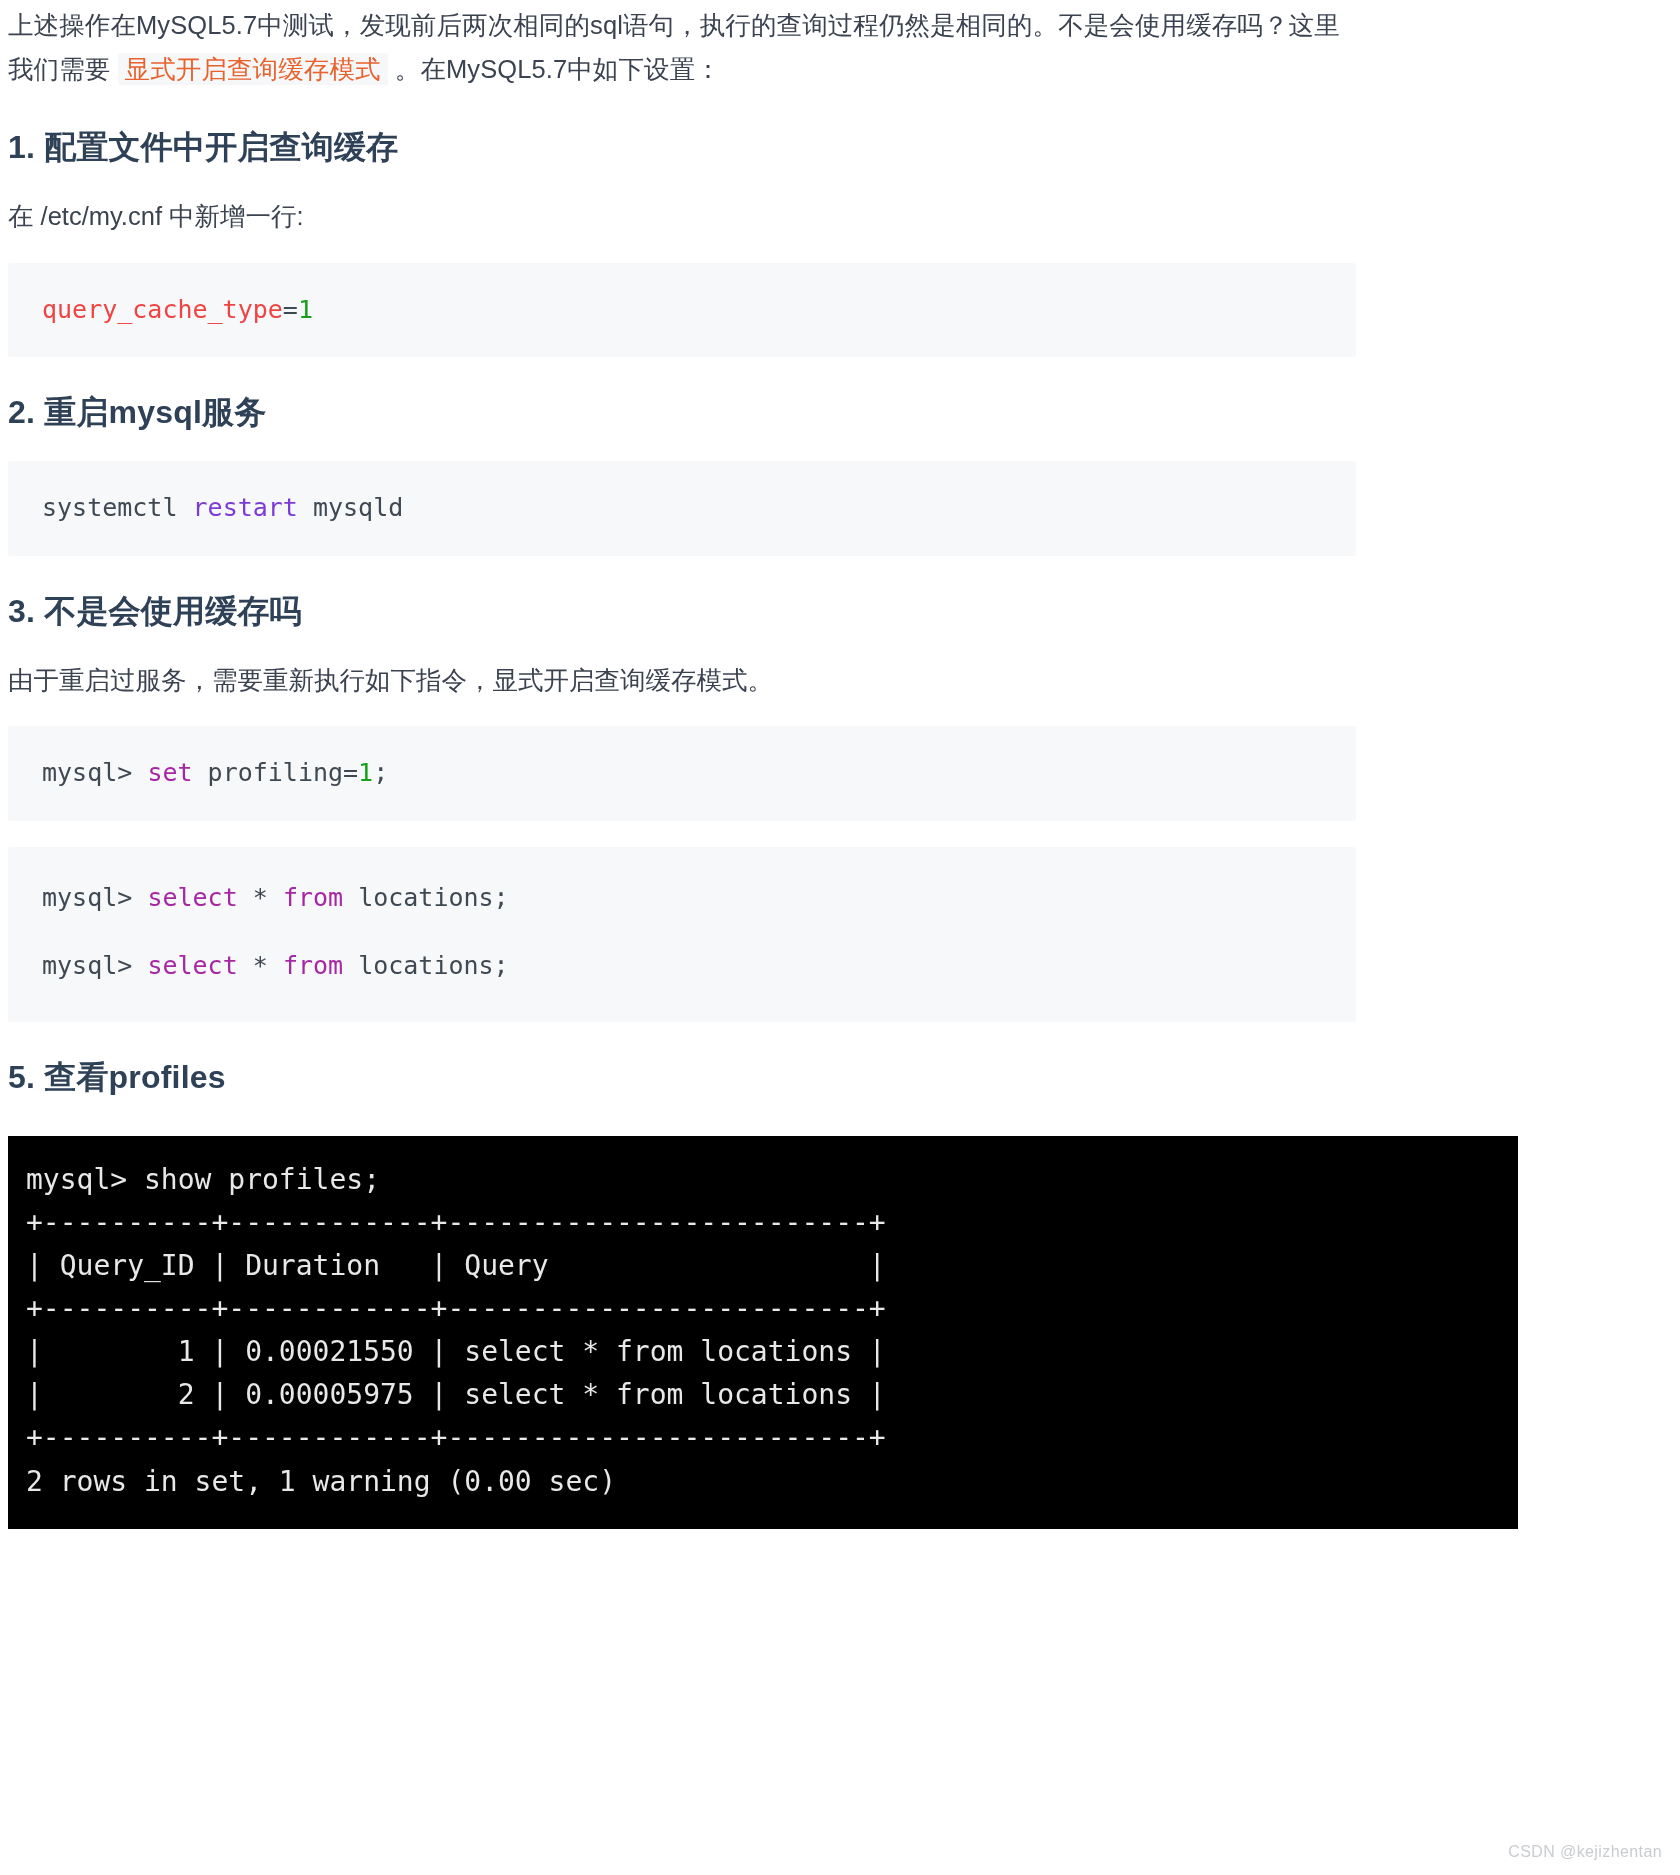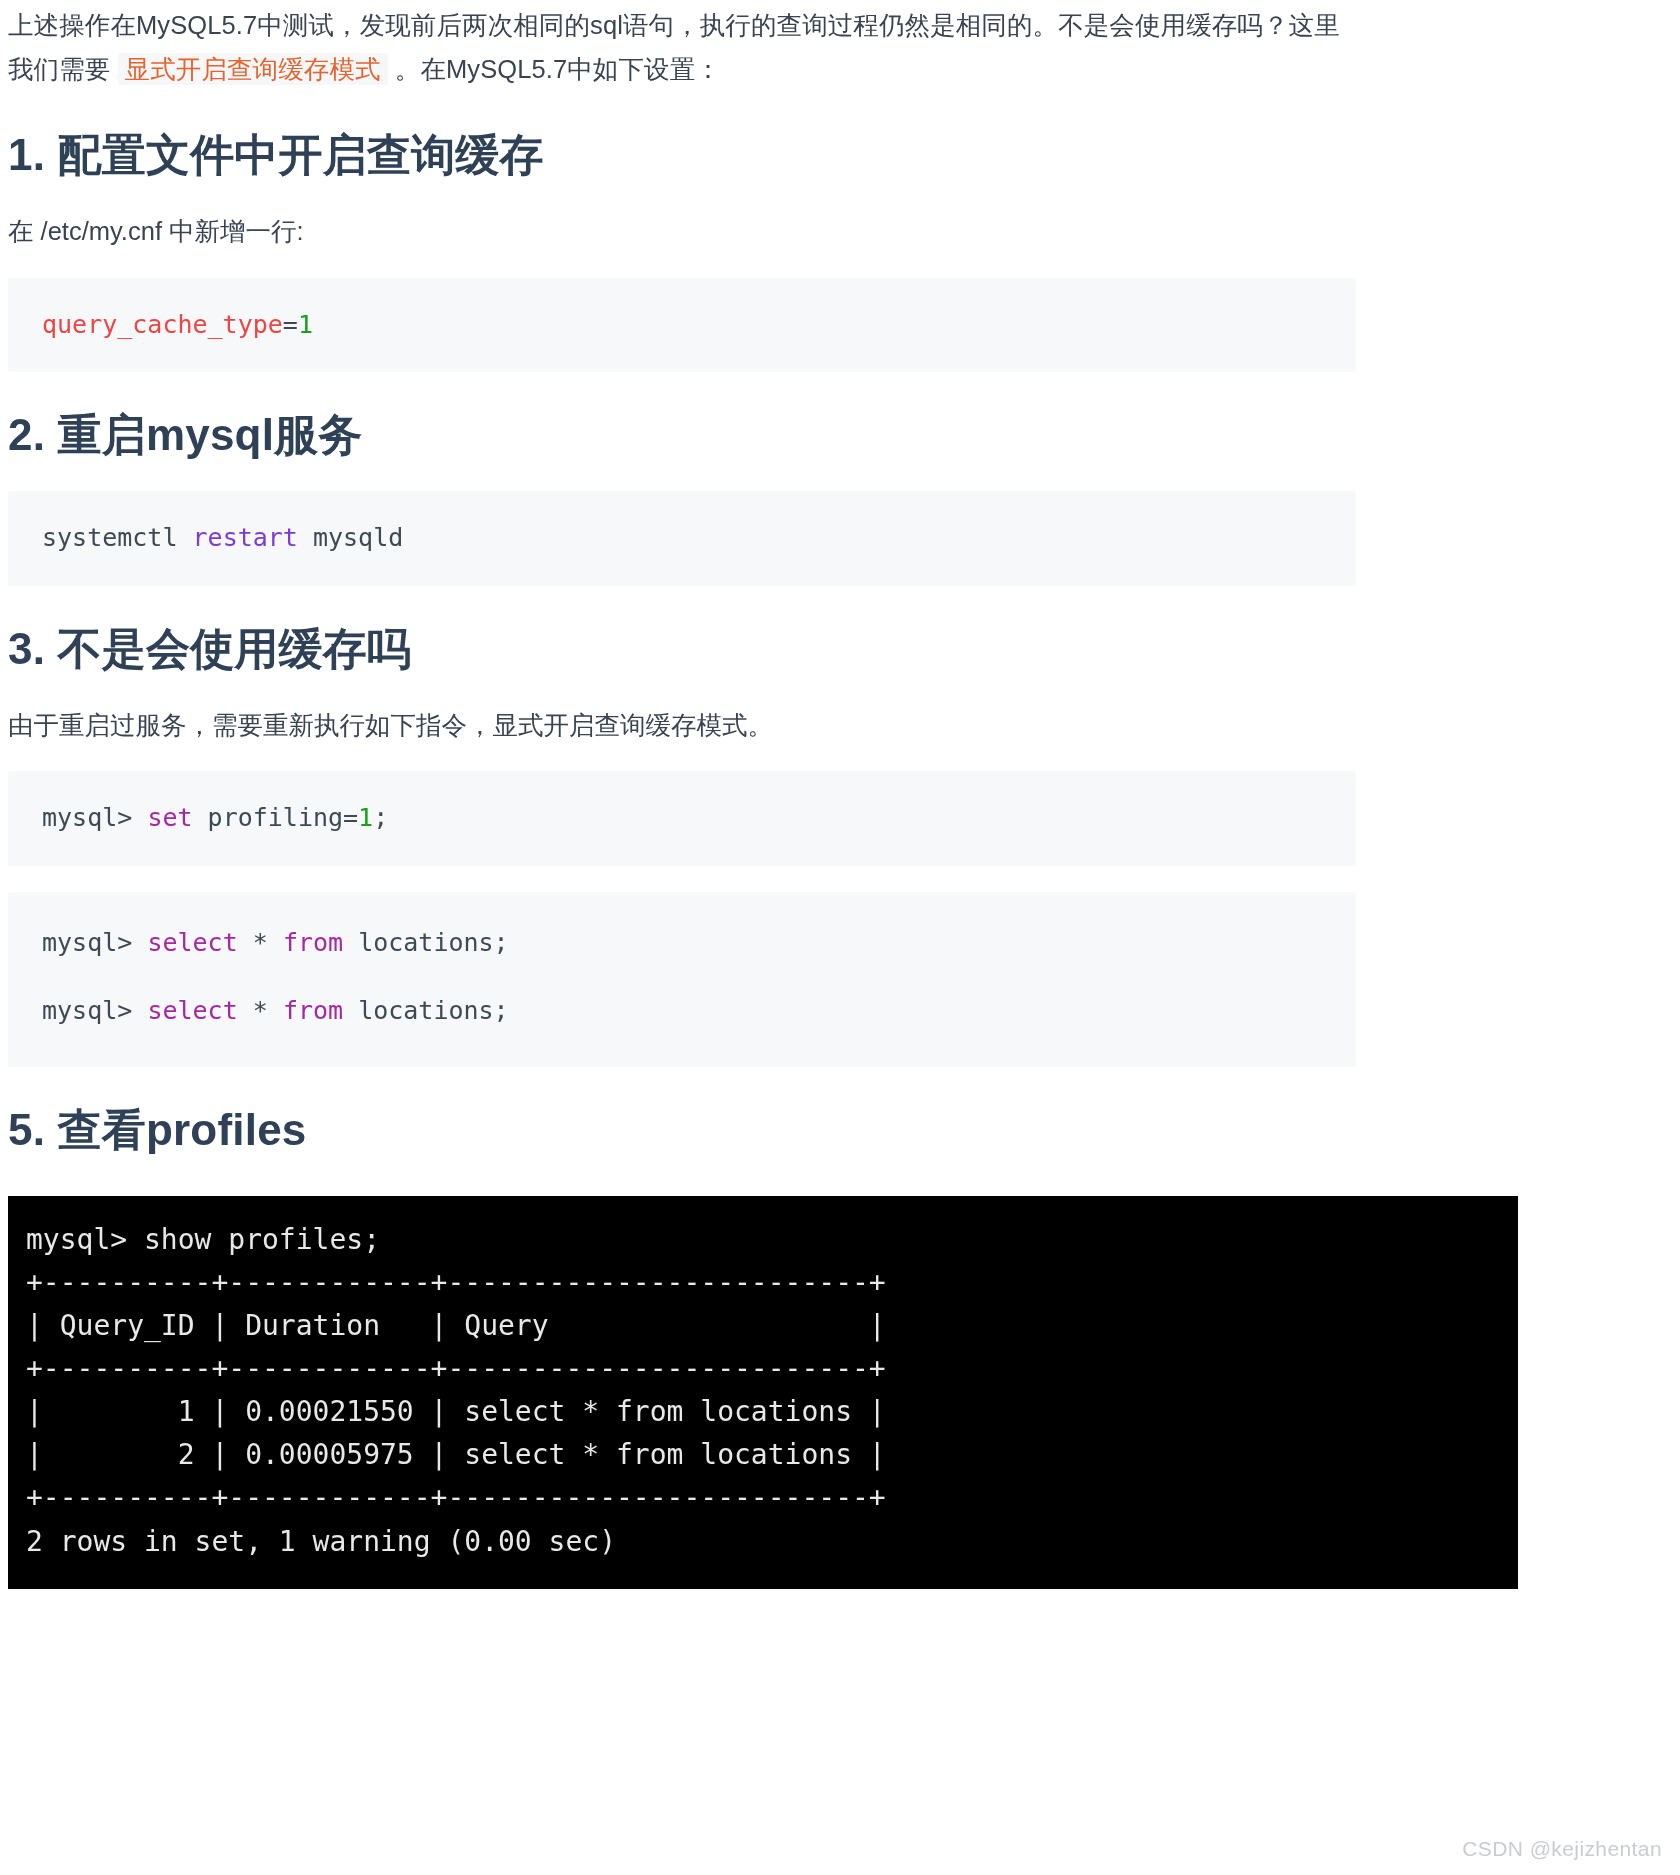--- a/index.html
+++ b/index.html
@@ -27,21 +27,21 @@
     margin: 4px 0 0 0;
     letter-spacing: 0.1px;
   }
   .hl {
     color: #e8622d;
     background: #f6f7f9;
     padding: 2px 7px;
     border-radius: 2px;
   }
   h2.sec {
-    font-size: 44px;
+    font-size: 32px;
     font-weight: bold;
     color: #2f4157;
     margin: 34px 0 0 0;
     letter-spacing: 0.2px;
   }
   h2.sec .num {
     font-weight: bold;
   }
   p.sub {
     font-size: 25.5px;
@@ -86,21 +86,21 @@
     font-size: 28px;
     line-height: 1.54;
     color: #e8e8e8;
     white-space: pre;
     letter-spacing: 0px;
   }
   .watermark {
     position: absolute;
     right: 18px;
     bottom: 14px;
-    font-size: 21px;
+    font-size: 16px;
     color: #c9ccd1;
     font-family: "Liberation Sans", "DejaVu Sans", sans-serif;
     letter-spacing: 0.4px;
   }
 </style>
 </head>
 <body>
 
 <div class="page">
 

